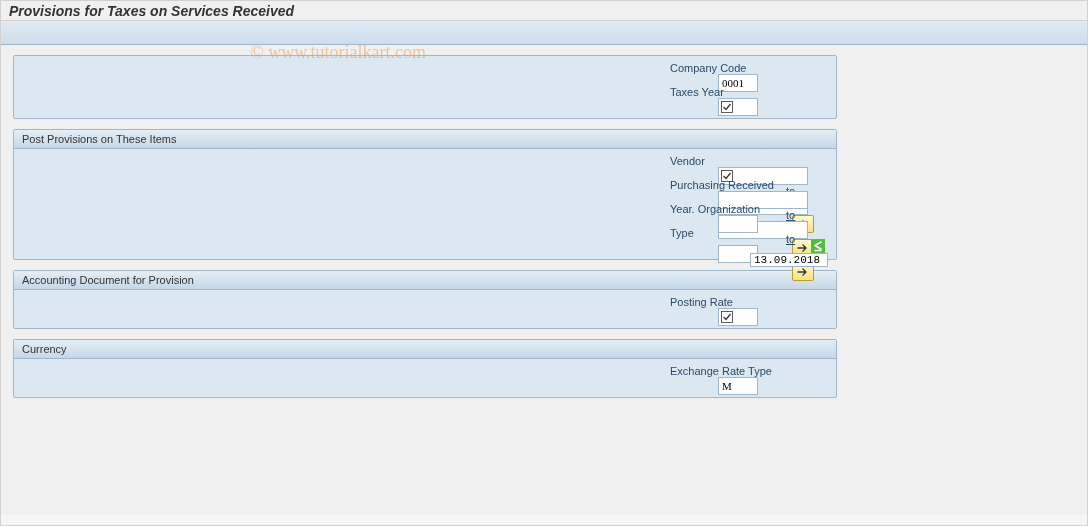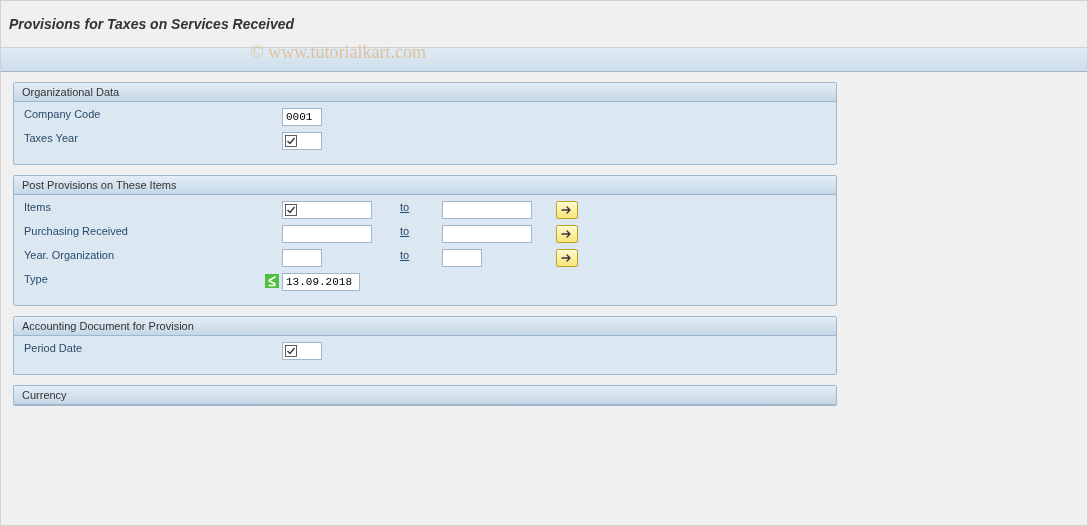--- a/index.html
+++ b/index.html
@@ -10,21 +10,21 @@
     body {
       font-family: Arial, Tahoma, sans-serif;
       font-size: 11px;
       background: #f5f5f5;
       border: 1px solid #d0d0d0;
       width: 1088px;
       height: 526px;
       overflow: hidden;
     }
     .title-bar {
-      height: 47px;
+      height: 20px;
       background: #f0f0f0;
       border-bottom: 1px solid #d0d0d0;
       display: flex;
       align-items: center;
       padding-left: 8px;
     }
     .title-bar h1 {
       font-size: 14px;
       font-style: italic;
       font-weight: bold;
@@ -60,23 +60,24 @@
       padding: 3px 8px;
       font-size: 11px;
       color: #333;
       border-bottom: 1px solid #9fb7cd;
     }
     .groupbox-body {
       padding: 6px 8px 8px 8px;
     }
     .row {
       display: flex;
-      align-items: flex-start;
+      align-items: flex-end;
       height: 22px;
       margin-bottom: 2px;
+      flex-direction: column;
     }
     .label {
       width: 160px;
       color: #2a4a6a;
       font-size: 11px;
       padding-left: 2px;
     }
     .sep {
       width: 100px;
     }
@@ -85,21 +86,21 @@
       padding-left: 8px;
       color: #2a4a6a;
       text-decoration: underline;
     }
     input[type="text"] {
       height: 18px;
       border: 1px solid #9fb7cd;
       background: #fff;
       font-size: 11px;
       padding: 0 3px;
-      font-family: Liberation Mono, monospace;
+      font-family: Liberation Serif, serif;
     }
     .w-small { width: 40px; }
     .w-narrow { width: 30px; }
     .w-med { width: 90px; }
     .checkmark-input {
       height: 18px;
       border: 1px solid #9fb7cd;
       background: #fff;
       display: inline-flex;
       align-items: center;
@@ -149,21 +150,20 @@
   <h1>Provisions for Taxes on Services Received</h1>
 </div>
 <div class="toolbar"></div>
 
 <div class="watermark">© www.tutorialkart.com</div>
 
 <div class="content">
   <div class="main">
 
     <div class="groupbox">
-      <div class="groupbox-header">Organizational Data</div>
       <div class="groupbox-body">
         <div class="row">
           <div class="label">Company Code</div>
           <div class="sep"></div>
           <div class="field-cell">
             <input type="text" class="w-small" value="0001" style="">
           </div>
         </div>
         <div class="row">
           <div class="label">Taxes Year</div>
@@ -177,21 +177,21 @@
             </span>
           </div>
         </div>
       </div>
     </div>
 
     <div class="groupbox">
       <div class="groupbox-header">Post Provisions on These Items</div>
       <div class="groupbox-body">
         <div class="row">
-          <div class="label">Items</div>
+          <div class="label">Vendor</div>
           <div class="sep"></div>
           <div class="field-cell">
             <span class="checkmark-input" style="width:90px">
               <svg width="12" height="12" viewBox="0 0 12 12">
                   <rect x="0.5" y="0.5" width="11" height="11" fill="none" stroke="#333" stroke-width="0.8"></rect>
                   <path d="M2.5 6 L5 8.5 L9.5 3" stroke="#333" stroke-width="1.3" fill="none"></path>
                 </svg>
             </span>
           </div>
           <div class="to-label">to</div>
@@ -253,33 +253,42 @@
           </span>
           <input type="text" style="width: 78px; font-family: &quot;Courier New&quot;, monospace;" value="13.09.2018">
         </div>
       </div>
     </div>
 
     <div class="groupbox">
       <div class="groupbox-header">Accounting Document for Provision</div>
       <div class="groupbox-body">
         <div class="row">
-          <div class="label">Period Date</div>
+          <div class="label">Posting Rate</div>
           <div class="sep"></div>
           <div class="field-cell">
             <span class="checkmark-input" style="width:40px">
               <svg width="12" height="12" viewBox="0 0 12 12">
                   <rect x="0.5" y="0.5" width="11" height="11" fill="none" stroke="#333" stroke-width="0.8"></rect>
                   <path d="M2.5 6 L5 8.5 L9.5 3" stroke="#333" stroke-width="1.3" fill="none"></path>
                 </svg>
             </span>
           </div>
         </div>
       </div>
     </div>
 
     <div class="groupbox">
       <div class="groupbox-header">Currency</div>
+      <div class="groupbox-body">
+        <div class="row">
+          <div class="label">Exchange Rate Type</div>
+          <div class="sep"></div>
+          <div class="field-cell">
+              <input type="text" class="w-small" value="M" style="">
+            </div>
+        </div>
+      </div>
     </div>
 
   </div>
   <div class="side"></div>
 </div>
 
 </body></html>

